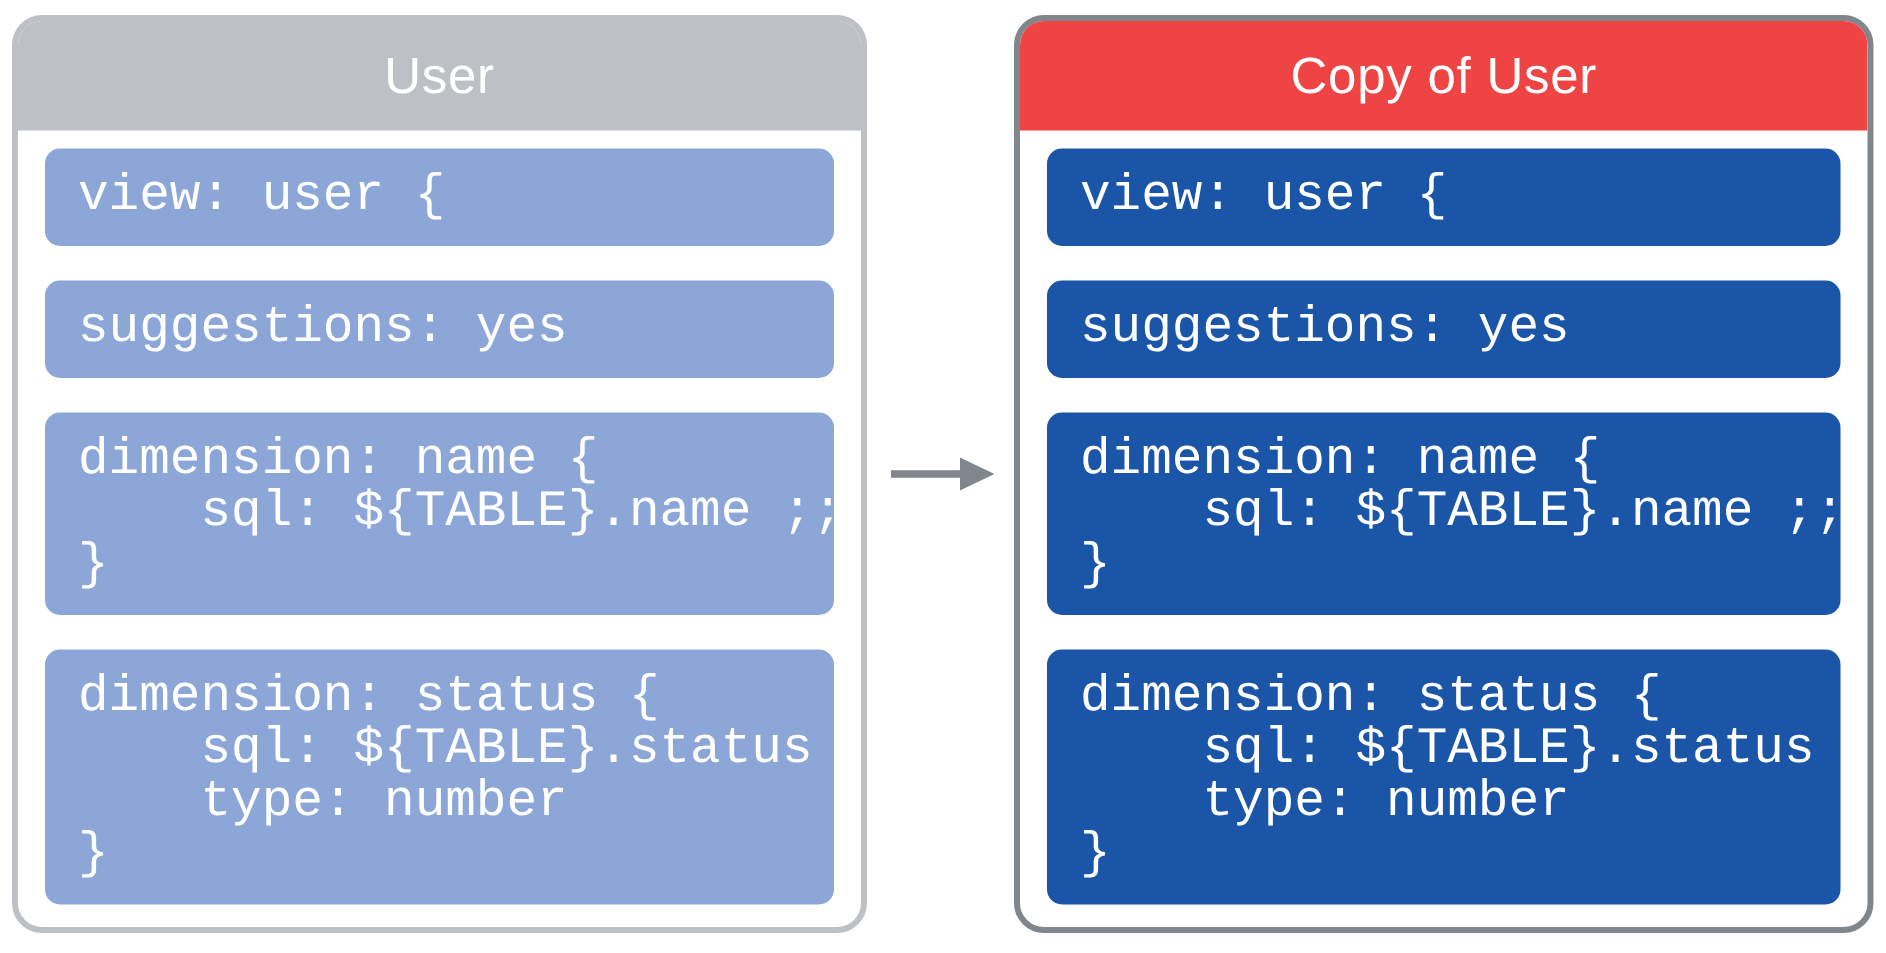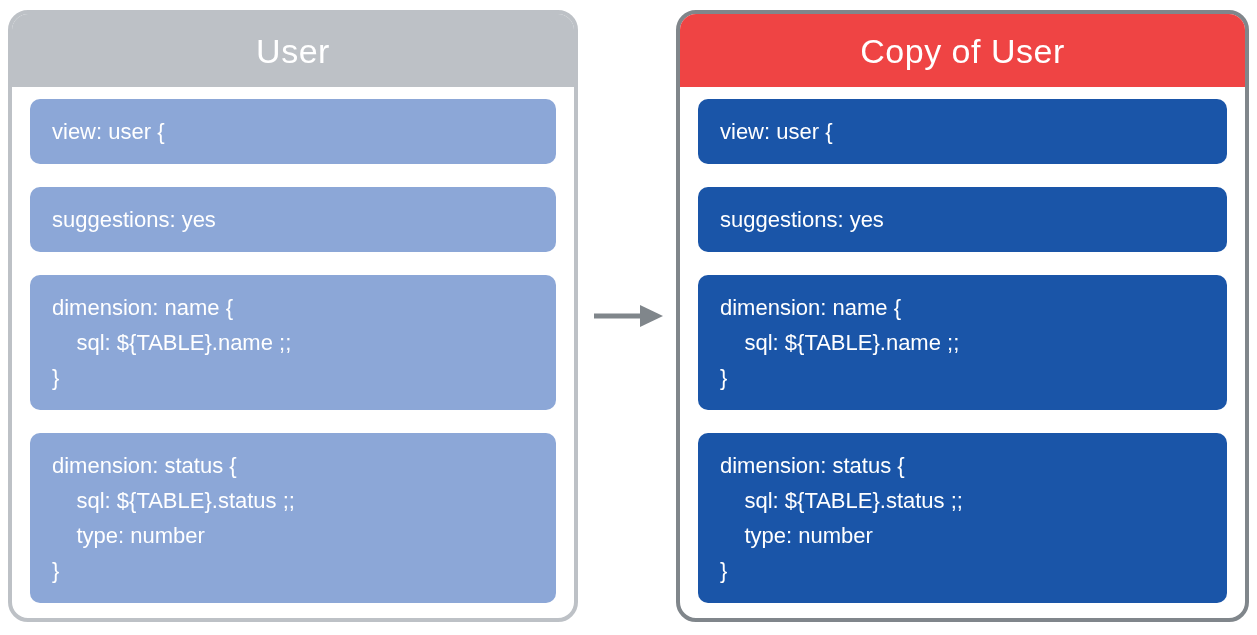--- a/index.html
+++ b/index.html
@@ -53,22 +53,22 @@
     flex-direction: column;
     gap: 23px;
     box-sizing: border-box;
   }
   .code-block {
     margin: 0;
     padding: 15px 22px;
     border-radius: 10px;
     background: #8ca7d7;
     color: #ffffff;
-    font-family: Liberation Sans, sans-serif;
-    font-size: 22px;
+    font-family: Liberation Mono, monospace;
+    font-size: 34px;
     line-height: 35px;
     white-space: pre;
     overflow: hidden;
   }
   .arrow {
     position: absolute;
     left: 586px;
     top: 296px;
     width: 86px;
     height: 40px;

